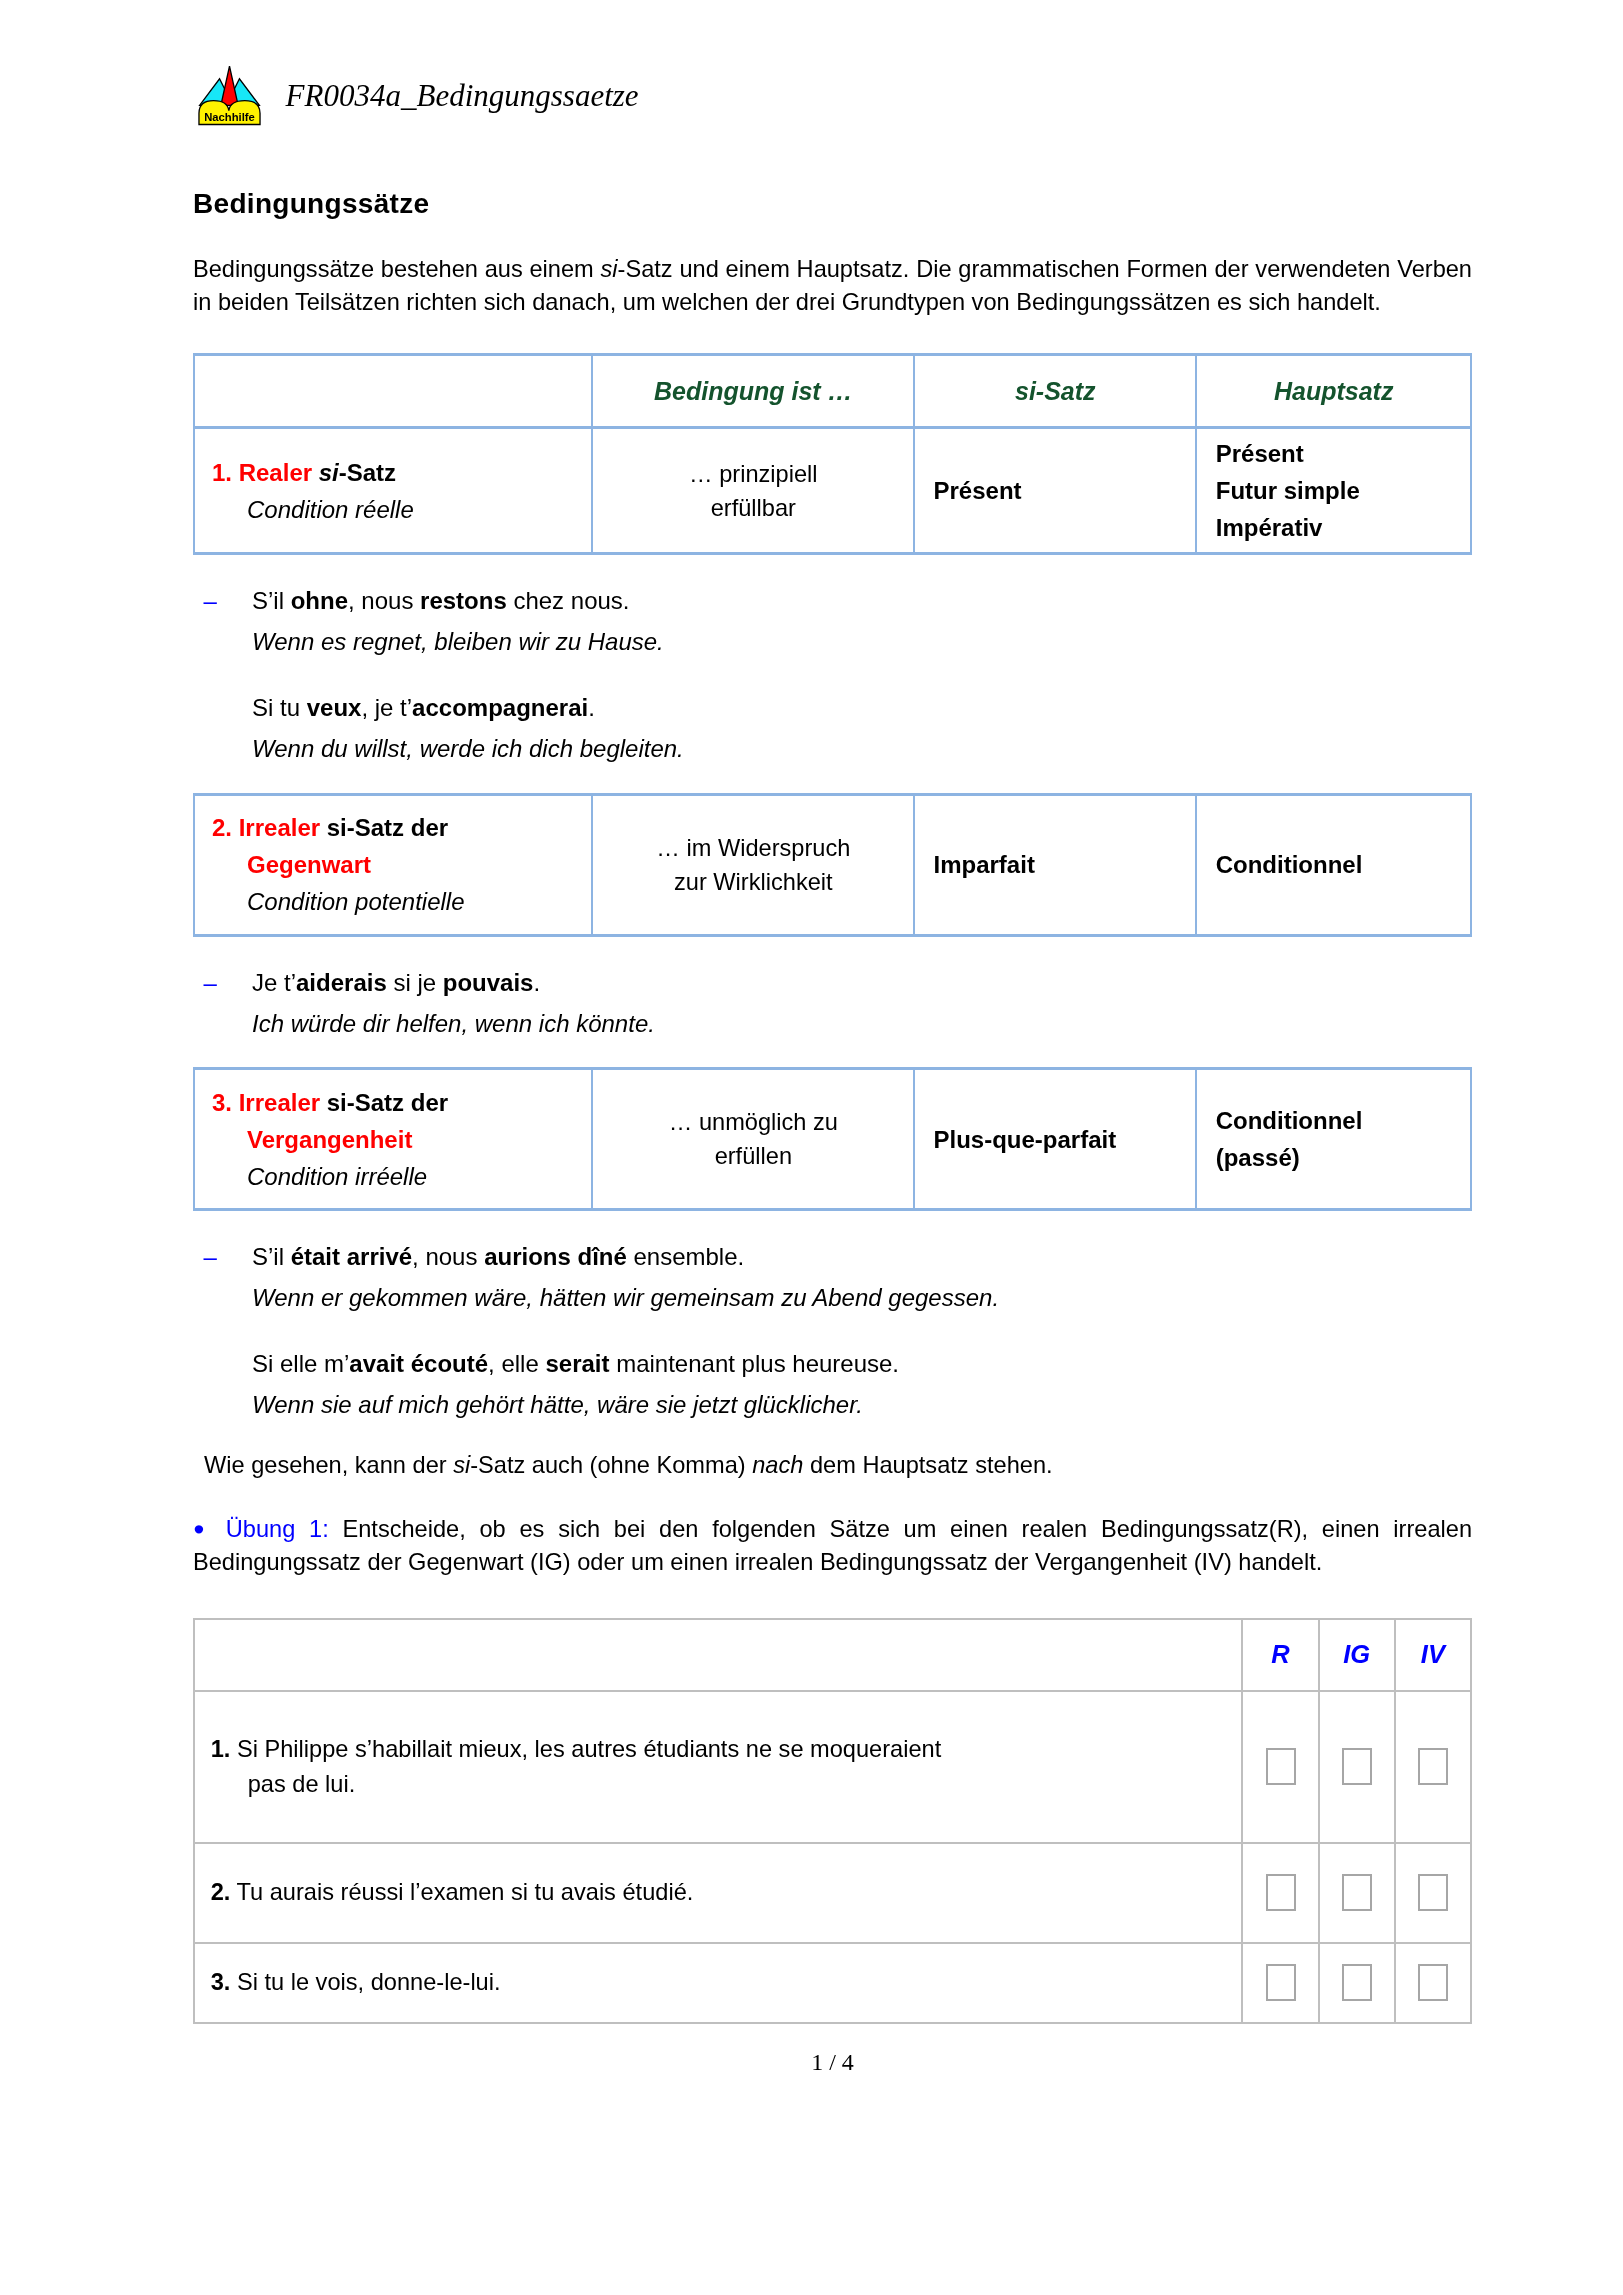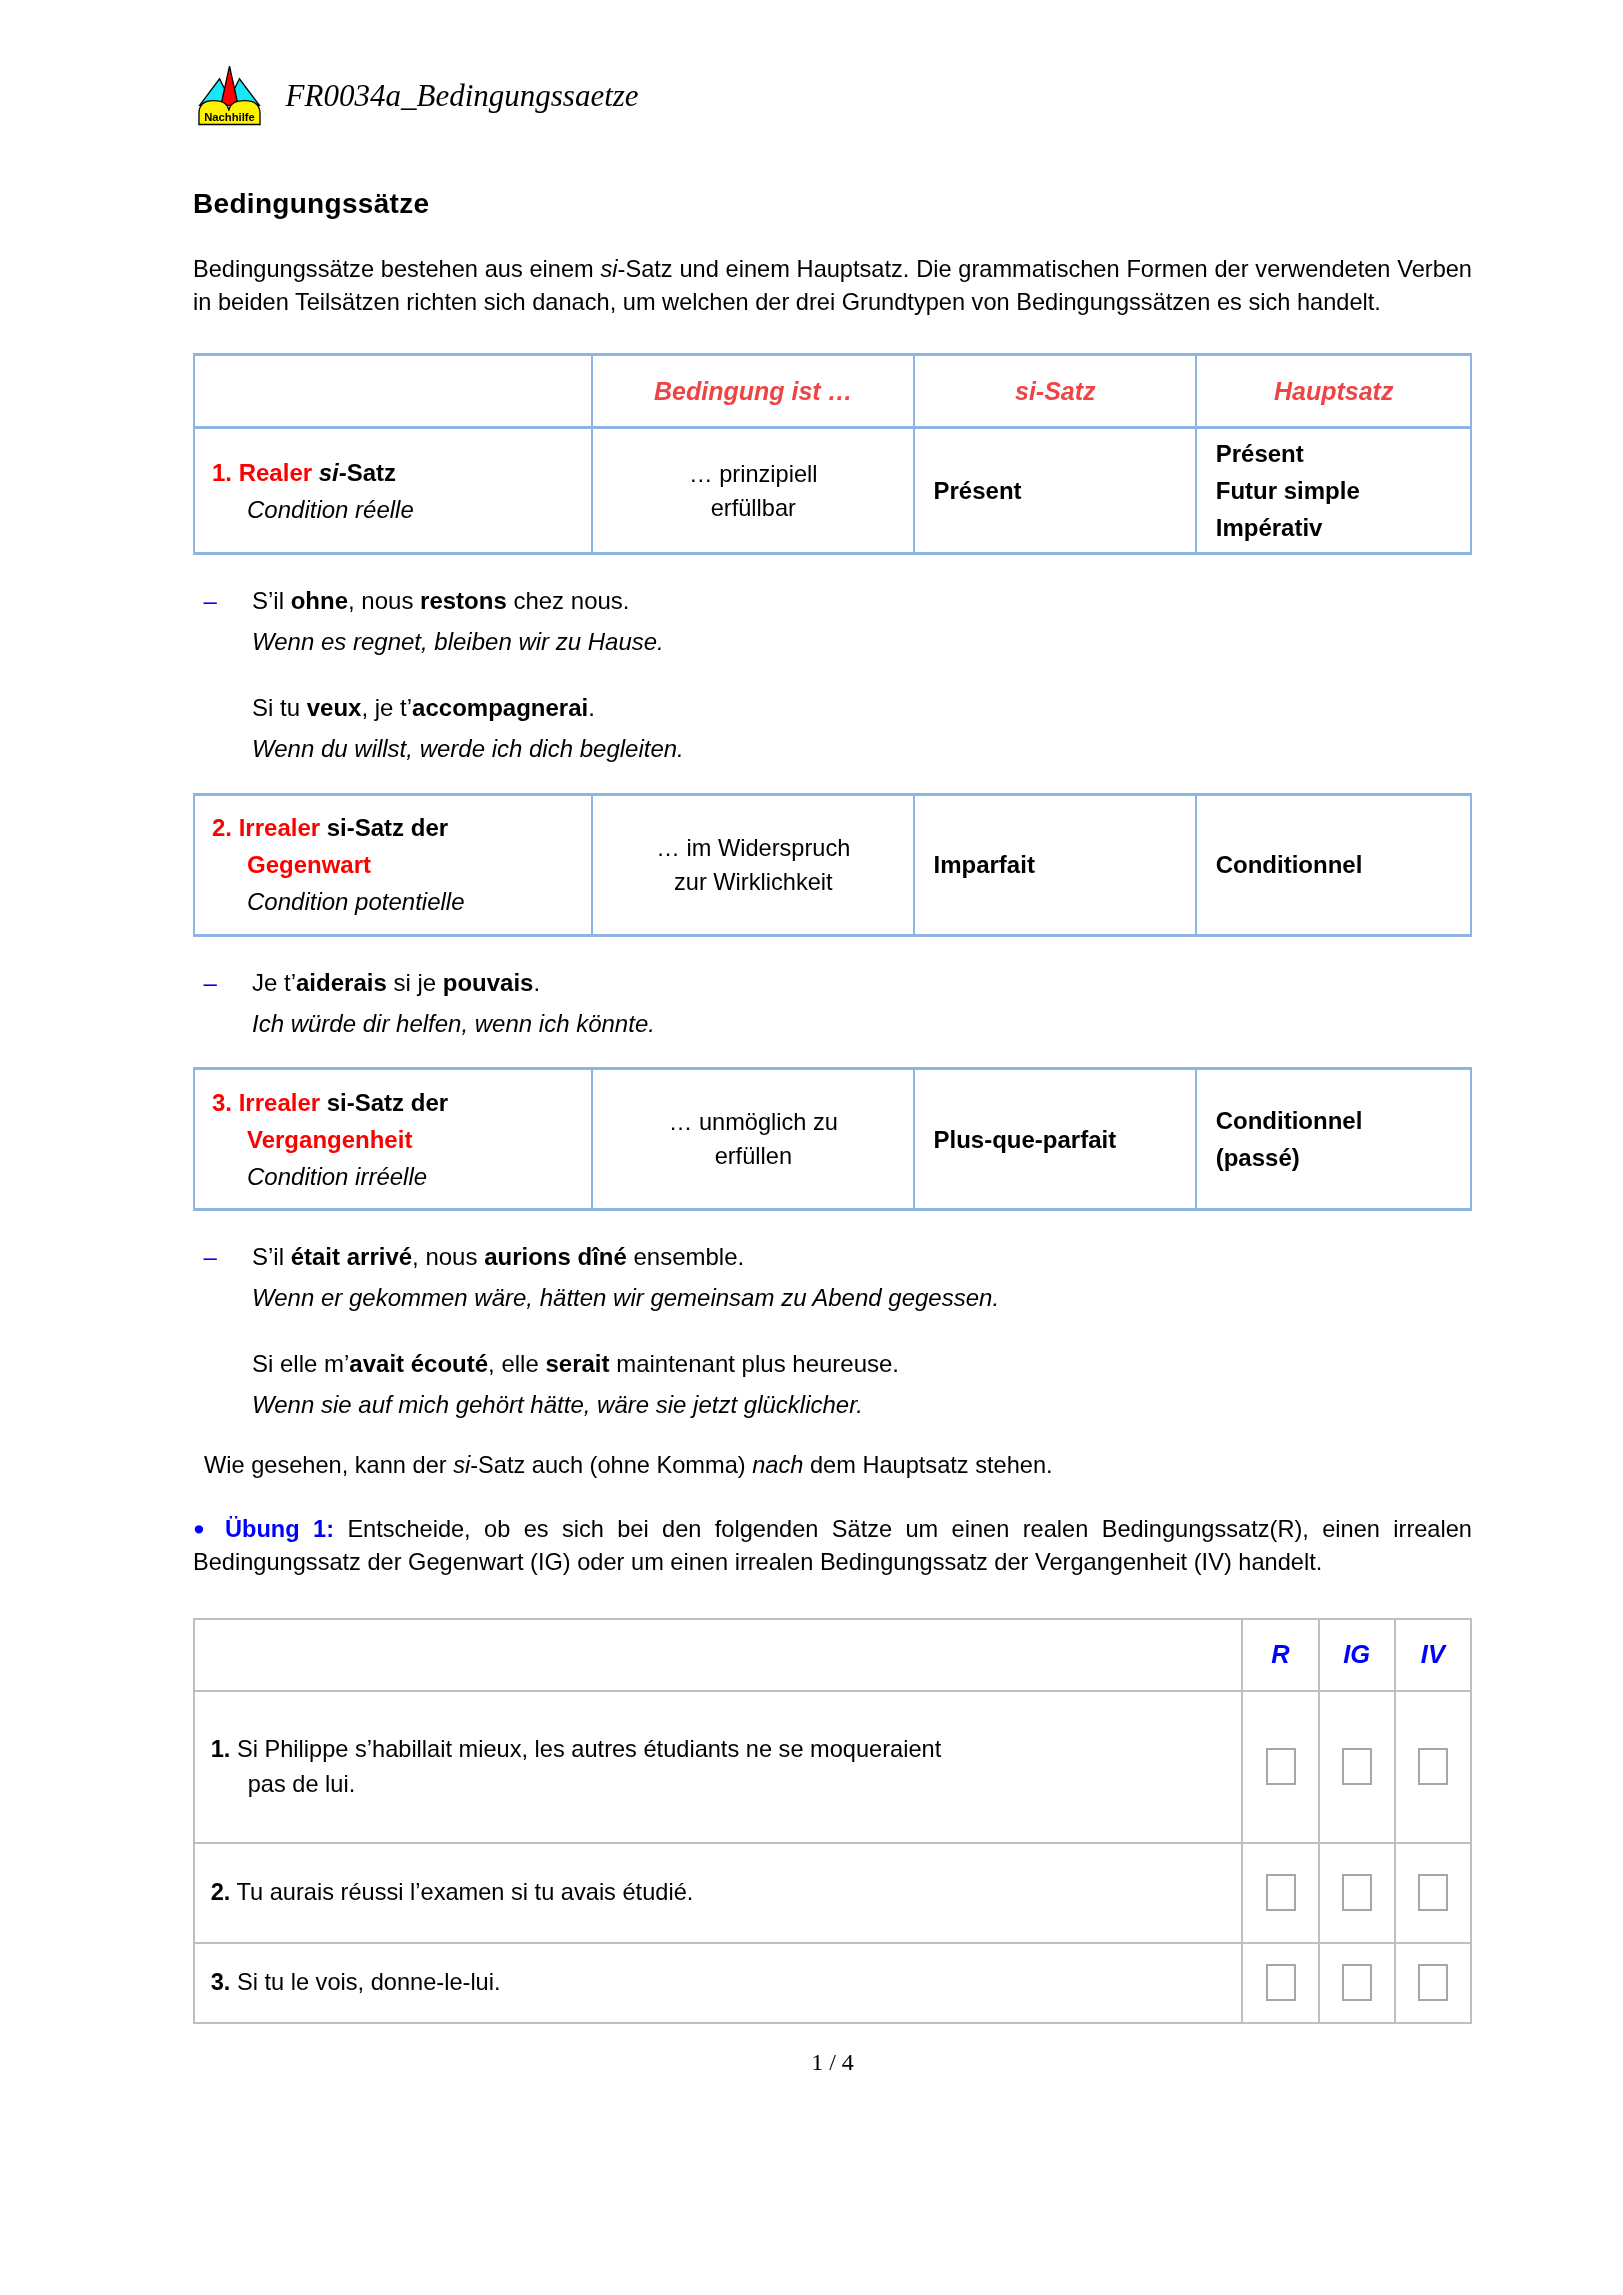--- a/index.html
+++ b/index.html
@@ -38,21 +38,21 @@
   .t-gray td { border-color: #BFBFBF; border-width: 2.6px 2px; }
   .gtable { margin-bottom: 25px; }
 
   .col-label { width: 31.2%; }
   .col-cond  { width: 25.2%; }
   .col-si    { width: 22.1%; }
   .col-haupt { width: 21.5%; }
 
   .head-row td { height: 73px; }
   .th {
-    color: #ef4444; font-style: italic; font-weight: 700;
+    color: #14532d; font-style: italic; font-weight: 700;
     text-align: center; font-size: 25px;
   }
   .t1-body td { height: 126px; }
   .t23-body td { height: 141px; }
 
   .cell-label { padding: 7.9px 5.2px 7.9px 17px; font-weight: 700; font-size: 24px; line-height: 37px; }
   .lbl-indent { padding-left: 35px; }
   .lbl-sub { font-style: italic; font-weight: 400; padding-left: 35px; }
   .cell-cond { text-align: center; font-size: 23.6px; line-height: 34px; font-weight: 400; }
   .cell-val { font-weight: 700; font-size: 24px; padding-left: 18.3px; line-height: 37px; }
@@ -62,21 +62,21 @@
   .ex-pair { position: relative; padding-left: 59px; margin-bottom: 25px; font-size: 24px; }
   .ex-pair:last-child { margin-bottom: 0; }
   .ex-fr { line-height: 41px; }
   .ex-de { line-height: 41px; font-style: italic; }
   .dash { position: absolute; left: 10.5px; top: 0; color: #0000FF; }
 
   p.note { font-size: 23.6px; line-height: 33px; margin-bottom: 30px; margin-left: 11px; }
 
   p.uebung { font-size: 23.6px; line-height: 33px; margin-bottom: 39px; }
   .uebung-bullet { color: #0000FF; font-size: 19.6px; vertical-align: 2px; }
-  .uebung-label { color: #0000FF; font-weight: 700; }
+  .uebung-label { color: #0000FF; font-weight: 400; }
 
   
   .col-stmt { width: 82.1%; }
   .col-chk  { width: 5.966%; }
   .xr-head td { height: 72px; }
   .xr-1 td { height: 152px; }
   .xr-2 td { height: 100px; }
   .xr-3 td { height: 80px; }
   .xh { color: #0000FF; font-style: italic; font-weight: 700; font-size: 25.5px; text-align: center; }
   .cell-stmt { padding: 6.5px 13px 6.5px 15.7px; }

